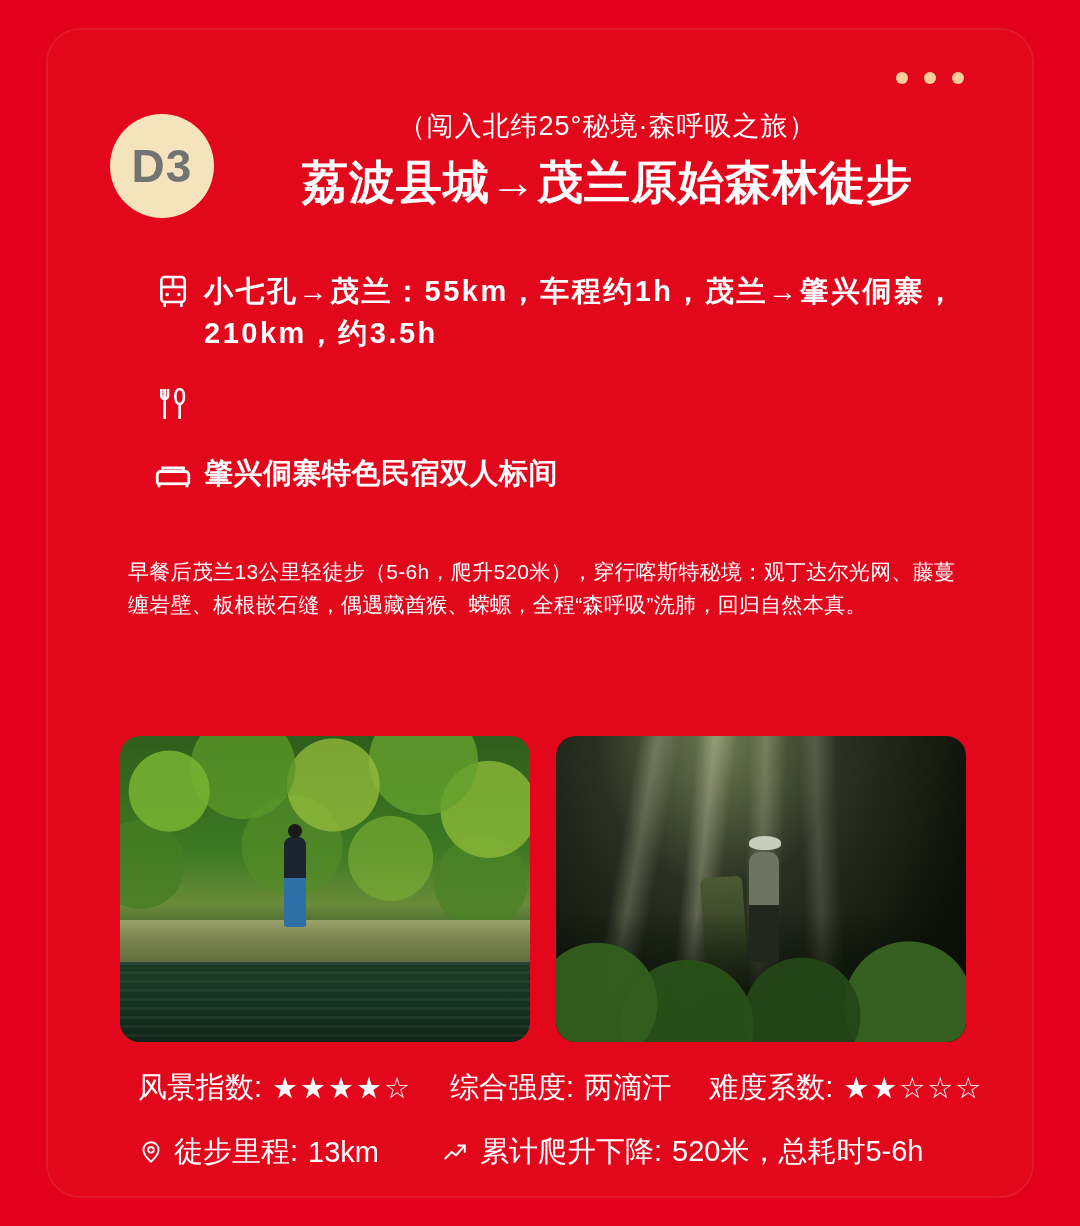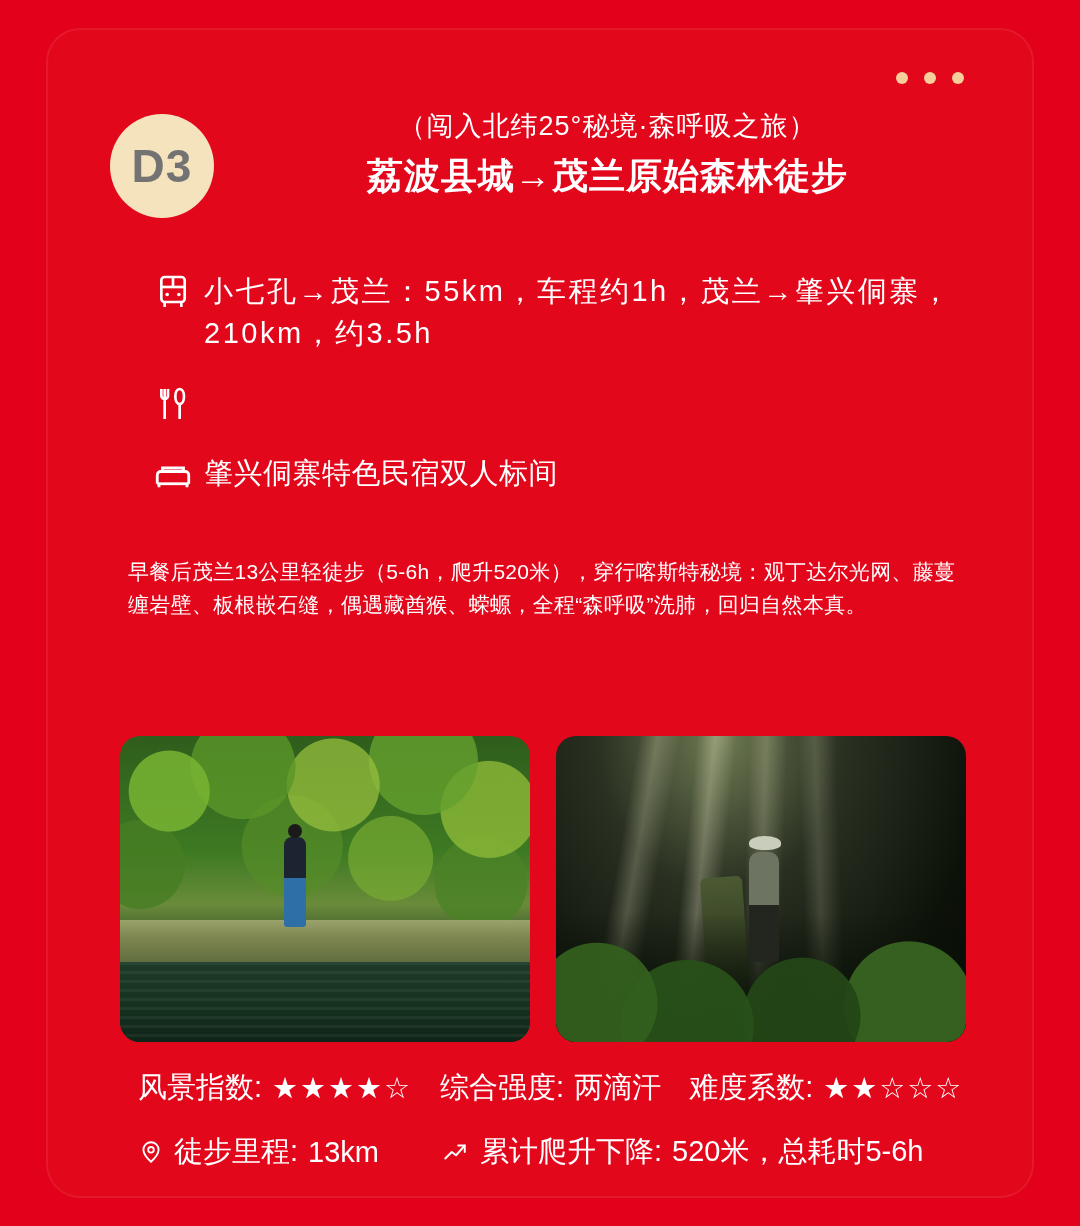--- a/index.html
+++ b/index.html
@@ -71,31 +71,32 @@
     text-align: center;
     color: #fff;
   }
   .subtitle {
     font-size: 27px;
     letter-spacing: 1px;
     margin-bottom: 8px;
     white-space: nowrap;
   }
   .maintitle {
-    font-size: 36px;
+    font-size: 46px;
     font-weight: bold;
     letter-spacing: 1px;
     white-space: nowrap;
   }
   
   .info {
     position: absolute;
     left: 96px;
     top: 242px;
     right: 52px;
+    font-weight: bold;
   }
   .info-row {
     display: flex;
     align-items: flex-start;
     margin-bottom: 28px;
     color: #ffffff;
   }
   .info-icon {
     width: 62px;
     flex: 0 0 62px;
@@ -255,21 +256,21 @@
     position: absolute;
     left: 92px;
     right: 64px;
     top: 1040px;
     color: #ffffff;
   }
   .stat-line-1 {
     display: flex;
     align-items: center;
     font-size: 29px;
-    gap: 28px;
+    gap: 38px;
     margin-bottom: 24px;
   }
   .stat-line-2 {
     display: flex;
     align-items: center;
     font-size: 29px;
     gap: 61px;
   }
   .stars { letter-spacing: 2px; }
   .stat-item { display: flex; align-items: center; gap: 10px; white-space: nowrap; }

